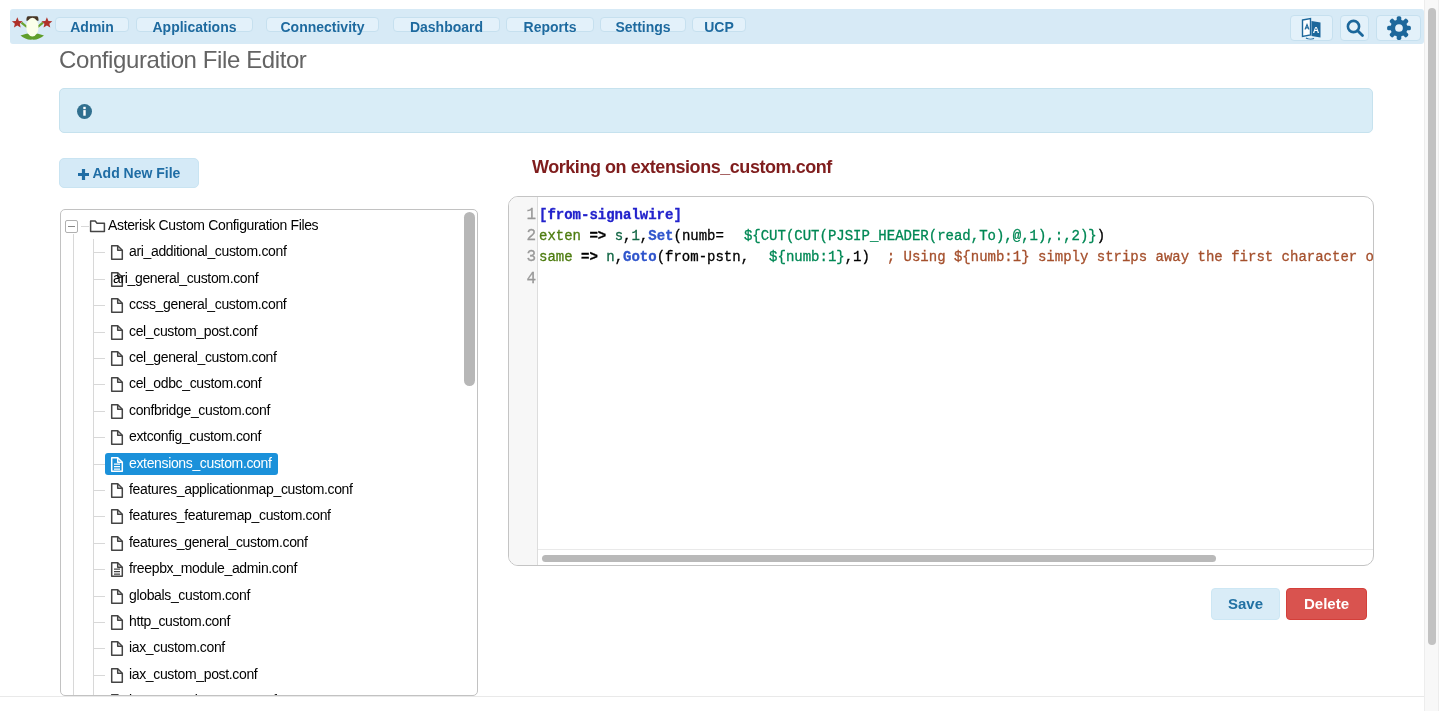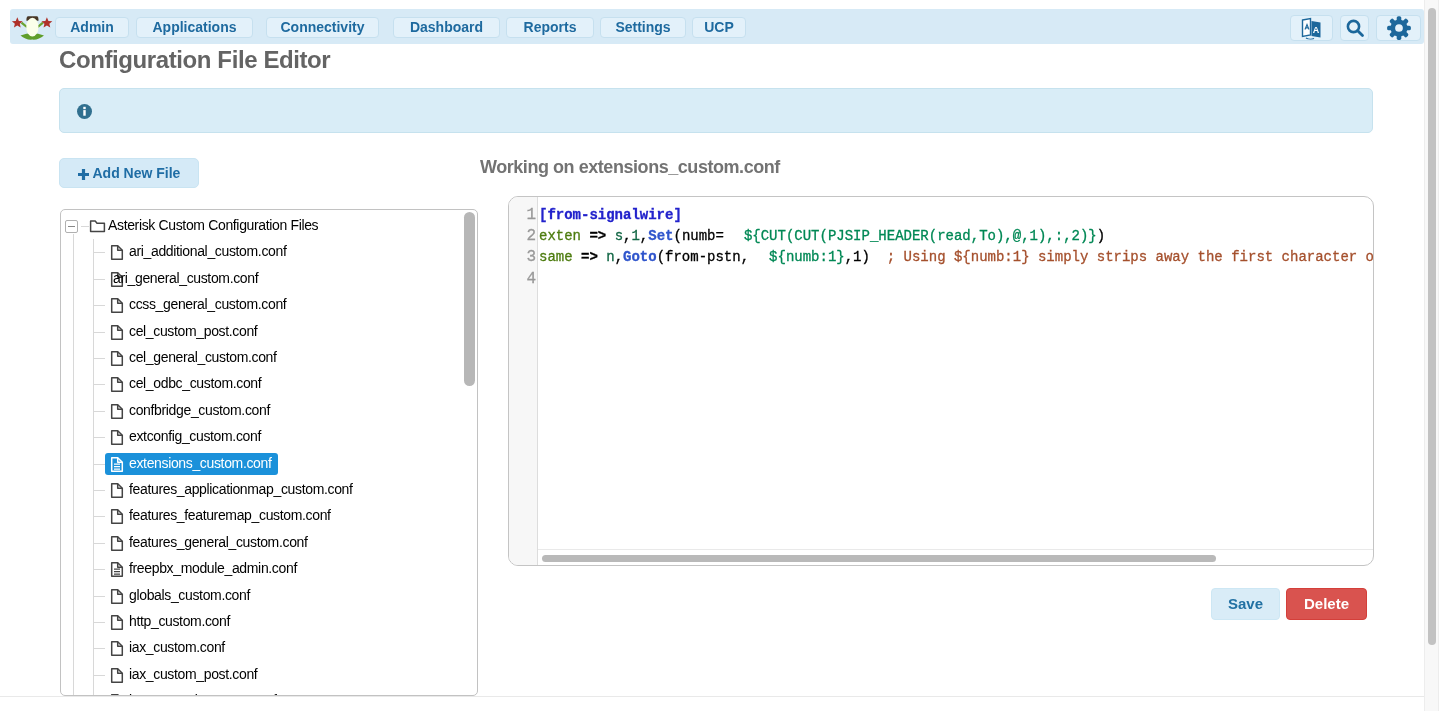--- a/index.html
+++ b/index.html
@@ -4,49 +4,49 @@
 <style>
 * { margin:0; padding:0; box-sizing:border-box; }
 html,body { width:1446px; height:711px; background:#fff; overflow:hidden;
   font-family:"Liberation Sans", sans-serif; }
 #page { position:relative; width:1446px; height:711px; }
 .abs { position:absolute; }
 
 
 #navbar { left:10px; top:9px; width:1414px; height:35px; background:#d7eaf6;
   border-radius:3px; }
-.navbtn { position:absolute; top:17px; height:21px; background:#e3f1fa;
+.navbtn { position:absolute; top:17px; height:15px; background:#e3f1fa;
   border:1px solid #c6e0ef; border-radius:4px; color:#1e6a9f; font-weight:bold;
   font-size:14px; text-align:center; line-height:19px; letter-spacing:0px; }
 .iconbtn { position:absolute; top:15px; height:26px; background:#e3f1fa;
   border:1px solid #c6e0ef; border-radius:4px; }
 .iconbtn svg { position:absolute; left:50%; top:50%; transform:translate(-50%,-50%); }
 
 
-#h1 { left:59px; top:46px; color:#646464; font-size:24px; font-weight:bold;
+#h1 { left:59px; top:46px; color:#646464; font-size:24px; font-weight:normal;
   letter-spacing:-0.4px; }
 #alert { left:59px; top:88px; width:1314px; height:45px; background:#d9edf7;
   border:1px solid #c6e2ee; border-radius:5px; color:#31708f; font-size:17px; }
 #alert .txt { position:absolute; left:45px; top:12px; letter-spacing:-0.2px;}
 #alert svg { position:absolute; left:17px; top:15px; }
 
 
 #addbtn { left:59px; top:158px; width:140px; height:30px; background:#d5eaf7;
   border:1px solid #c9e4f2; border-radius:5px; color:#1f6da5; font-weight:bold;
   font-size:14px; line-height:28px; text-align:center; }
 
 
 #tree { left:60px; top:209px; width:418px; height:487px; background:#fff;
   border:1px solid #c2c2c2; border-radius:5px; overflow:hidden; }
 .lbl0 { font-size:14px; letter-spacing:-0.35px; white-space:nowrap; }
 .lblf { font-size:14px; letter-spacing:-0.35px; white-space:nowrap; }
 #treesb { left:464px; top:212px; width:11px; height:174px; background:#b7b7b7; border-radius:6px; }
 
 
-#workingon { left:480px; top:157px; color:#737373; font-size:18px; font-weight:bold;
+#workingon { left:532px; top:157px; color:#7f1d1d; font-size:18px; font-weight:bold;
   letter-spacing:-0.45px; }
 #editor { left:508px; top:196px; width:866px; height:370px; background:#fff;
   border:1px solid #c4c4c4; border-radius:10px; overflow:hidden; }
 #gutter { position:absolute; left:0; top:0; width:29px; height:369px; background:#f7f7f7;
   border-right:1px solid #ddd; }
 .lnum { position:absolute; left:0; width:27px; text-align:right; color:#999;
   font-family:"Liberation Mono", monospace; font-size:16px; -webkit-text-stroke:0.3px; }
 .cline { position:absolute; left:30px; white-space:pre; font-family:"Liberation Mono", monospace;
   font-size:14px; -webkit-text-stroke:0.3px; }
 .cm-header { color:#2222cc; font-weight:bold; }

